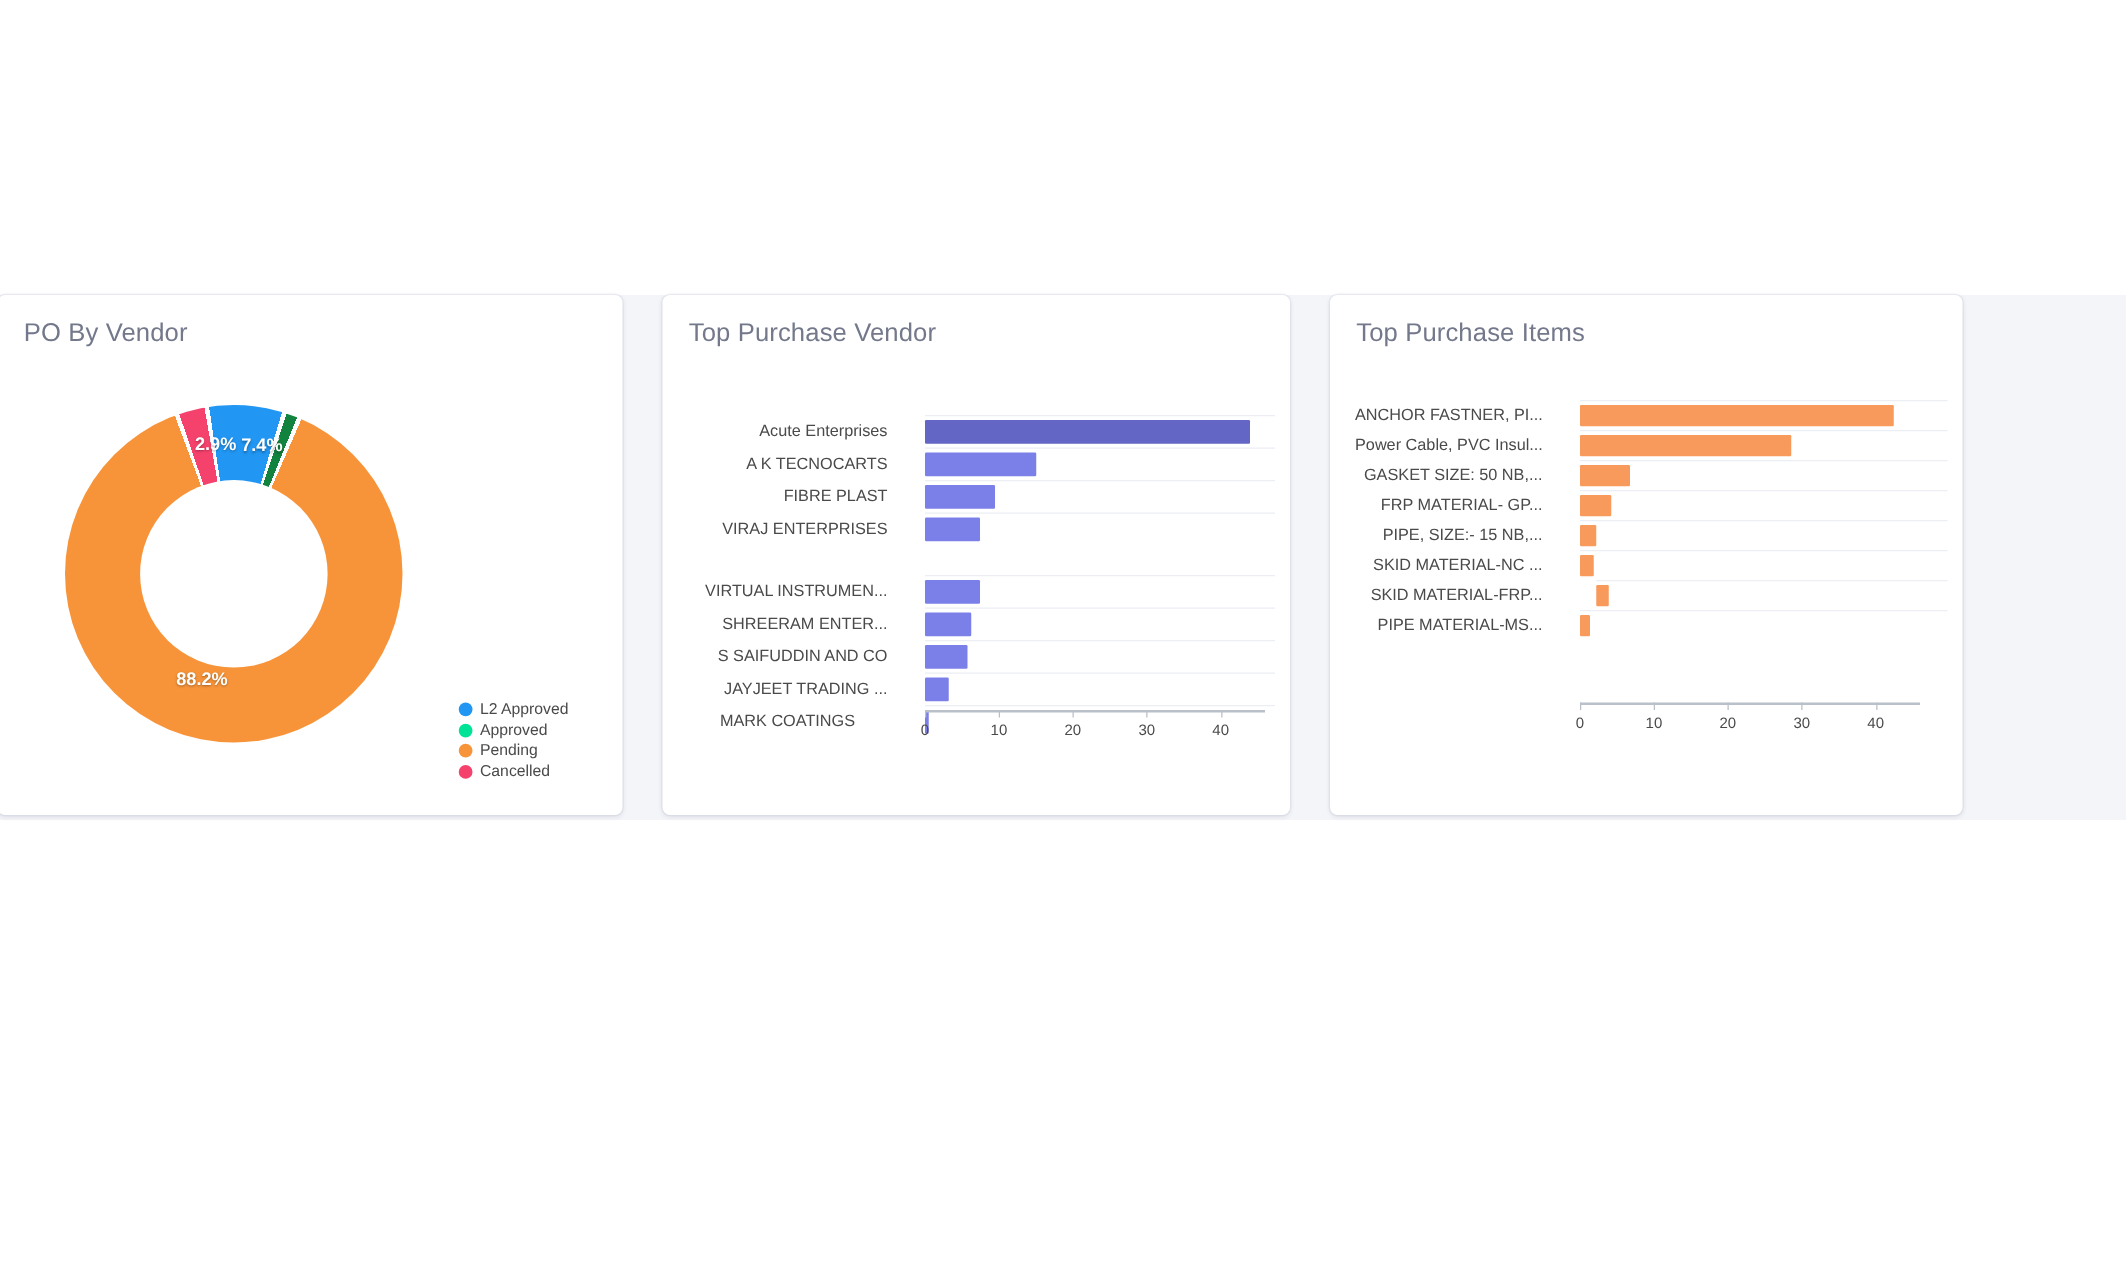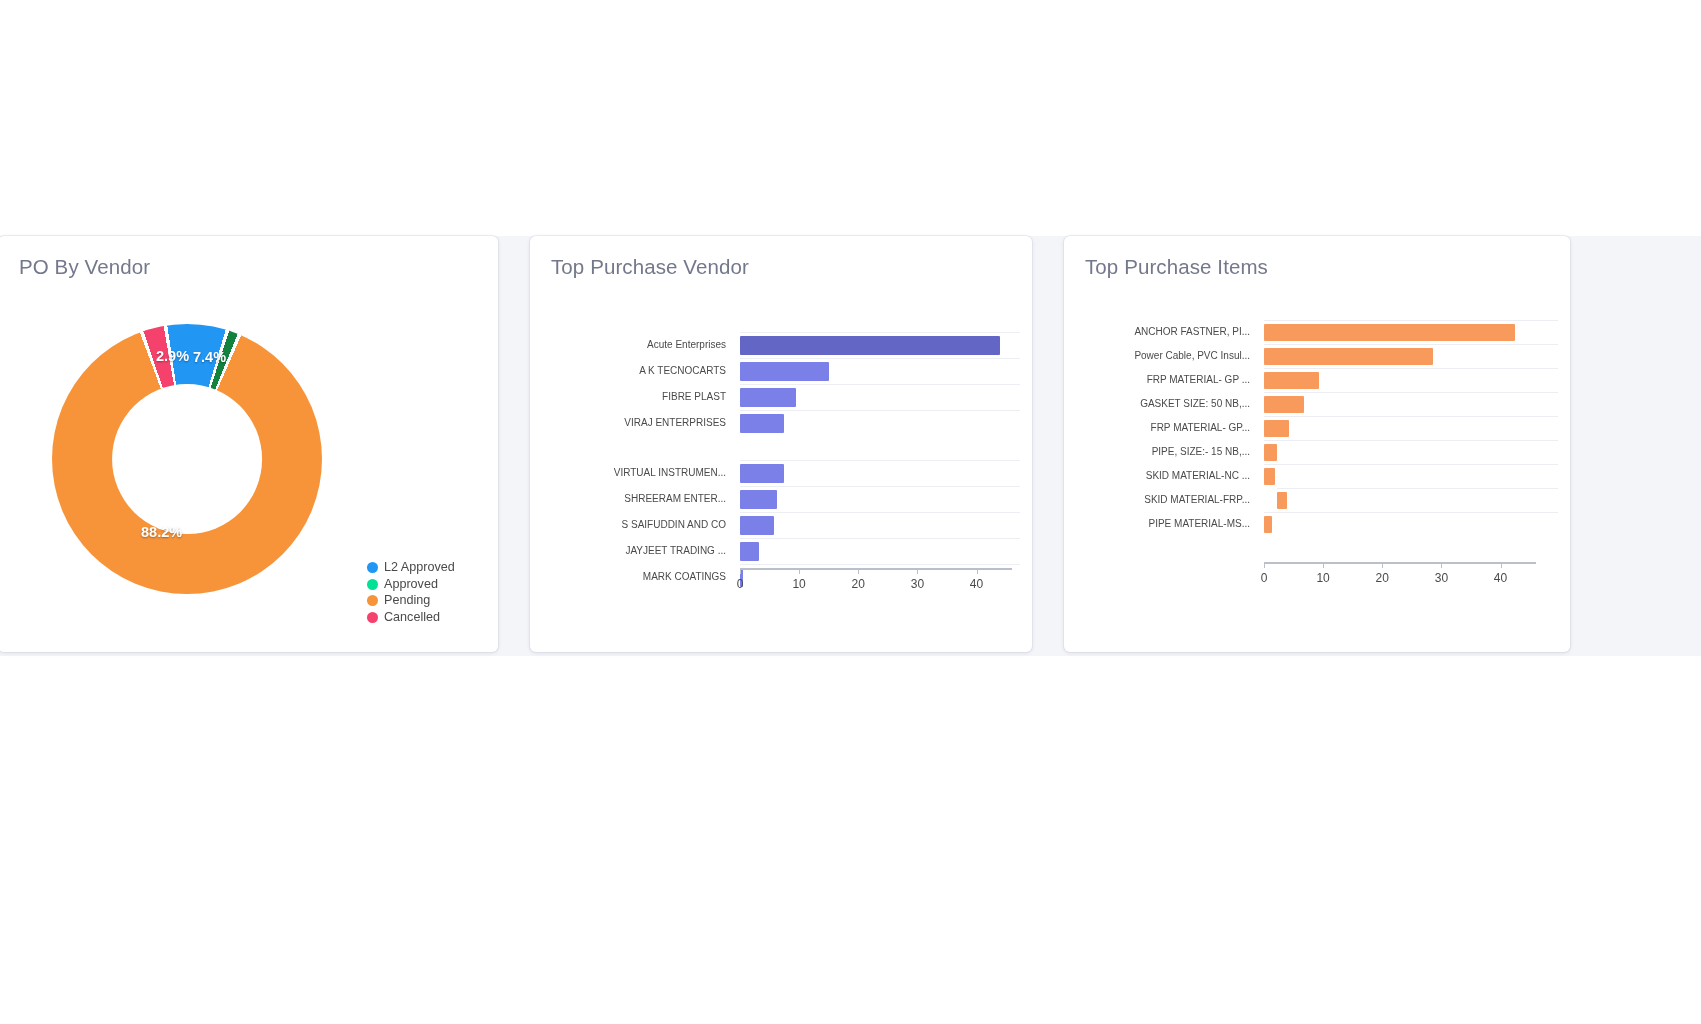--- a/index.html
+++ b/index.html
@@ -88,21 +88,21 @@
   .slice-label {
     position: absolute;
     color: #ffffff;
     font-size: 14.5px;
     font-weight: bold;
     text-shadow: 0 1px 2px rgba(0,0,0,0.35);
     white-space: nowrap;
   }
   .lbl-cancelled { left: 104px; top: 24px; }
   .lbl-l2       { left: 141px; top: 25px; }
-  .lbl-pending  { left: 89px;  top: 200px; }
+  .lbl-pending  { left: 89px;  top: 212px; }
 
   .legend {
     position: absolute;
     left: 369px;
     top: 324px;
     display: flex;
     flex-direction: column;
     gap: 1px;
   }
   .legend-item {
@@ -128,26 +128,26 @@
   .bars-area {
     position: absolute;
   }
   .bar-row {
     display: flex;
     align-items: center;
     height: 26px;
     position: relative;
   }
   .bar-label {
-    font-size: 10px;
+    font-size: 13px;
     color: #4a4a4a;
     text-align: right;
     white-space: nowrap;
     overflow: hidden;
-    padding-right: 14px;
+    padding-right: 30px;
     box-sizing: border-box;
     flex: 0 0 auto;
   }
   .bar-track {
     position: relative;
     height: 26px;
     flex: 1 1 auto;
     border-top: 1px solid #eceef3;
   }
   .bar-fill {
@@ -263,21 +263,21 @@
                 <div class="bar-fill" style="width: 33.7043px; height: 19px; top: 3.5px; background: rgb(123, 128, 232);"></div>
               </div>
             </div>
             <div class="bar-row" style="height: 26px;">
               <div class="bar-label" style="width: 190px; line-height: 26px;">JAYJEET TRADING ...</div>
               <div class="bar-track" style="height: 26px;">
                 <div class="bar-fill" style="width: 18.9217px; height: 19px; top: 3.5px; background: rgb(123, 128, 232);"></div>
               </div>
             </div>
             <div class="bar-row" style="height: 26px;">
-              <div class="bar-label" style="width: 190px; line-height: 26px;">MARK COATINGS</div>
+              <div class="bar-label" style="width: 190px; line-height: 26px; text-align: center;">MARK COATINGS</div>
               <div class="bar-track" style="height: 26px;">
                 <div class="bar-fill" style="width: 2.95652px; height: 19px; top: 3.5px; background: rgb(123, 128, 232);"></div>
               </div>
             </div>
           </div>
           <div style="position: absolute; left: 190px; top: 236px; width: 272px;">
             <div class="axis-line" style="left: 0px; top: 0px; width: 272px;"></div>
             <div class="tick" style="left: 0px;"></div>
             <div class="tick-label" style="left: 0px;">0</div>
             <div class="tick" style="left: 59.1304px;"></div>
@@ -302,26 +302,20 @@
                 <div class="bar-fill" style="width: 251.304px; height: 17px; top: 3.5px; background: rgb(247, 154, 92);"></div>
               </div>
             </div>
             <div class="bar-row" style="height: 24px;">
               <div class="bar-label" style="width: 180px; line-height: 24px;">Power Cable, PVC Insul...</div>
               <div class="bar-track" style="height: 24px;">
                 <div class="bar-fill" style="width: 168.522px; height: 17px; top: 3.5px; background: rgb(247, 154, 92);"></div>
               </div>
             </div>
             <div class="bar-row" style="height: 24px;">
-              <div class="bar-label" style="width: 180px; line-height: 24px;">FRP MATERIAL- GP ...</div>
-              <div class="bar-track" style="height: 24px;">
-                <div class="bar-fill" style="width: 54.9913px; height: 17px; top: 3.5px; background: rgb(247, 154, 92);"></div>
-              </div>
-            </div>
-            <div class="bar-row" style="height: 24px;">
               <div class="bar-label" style="width: 180px; line-height: 24px;">GASKET SIZE: 50 NB,...</div>
               <div class="bar-track" style="height: 24px;">
                 <div class="bar-fill" style="width: 40.2087px; height: 17px; top: 3.5px; background: rgb(247, 154, 92);"></div>
               </div>
             </div>
             <div class="bar-row" style="height: 24px;">
               <div class="bar-label" style="width: 180px; line-height: 24px;">FRP MATERIAL- GP...</div>
               <div class="bar-track" style="height: 24px;">
                 <div class="bar-fill" style="width: 25.4261px; height: 17px; top: 3.5px; background: rgb(247, 154, 92);"></div>
               </div>

